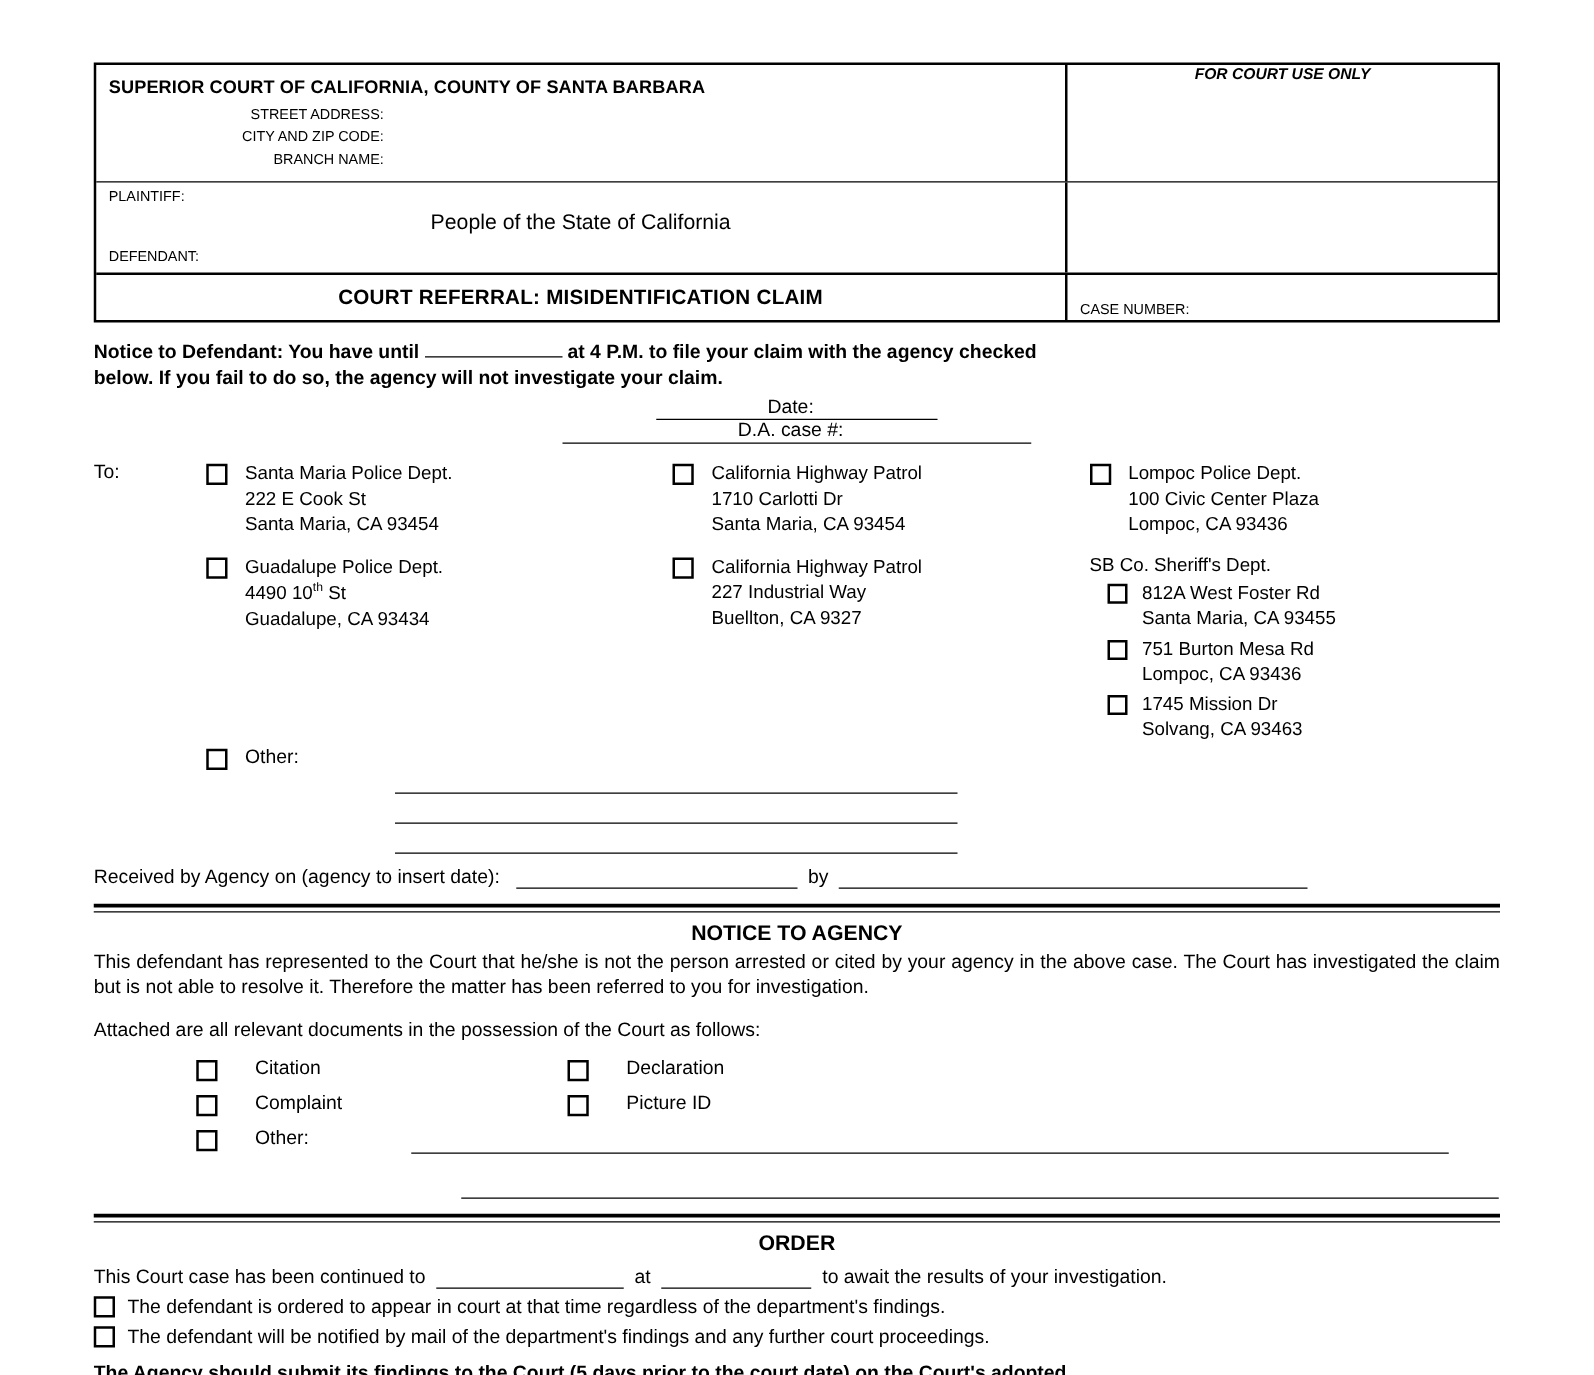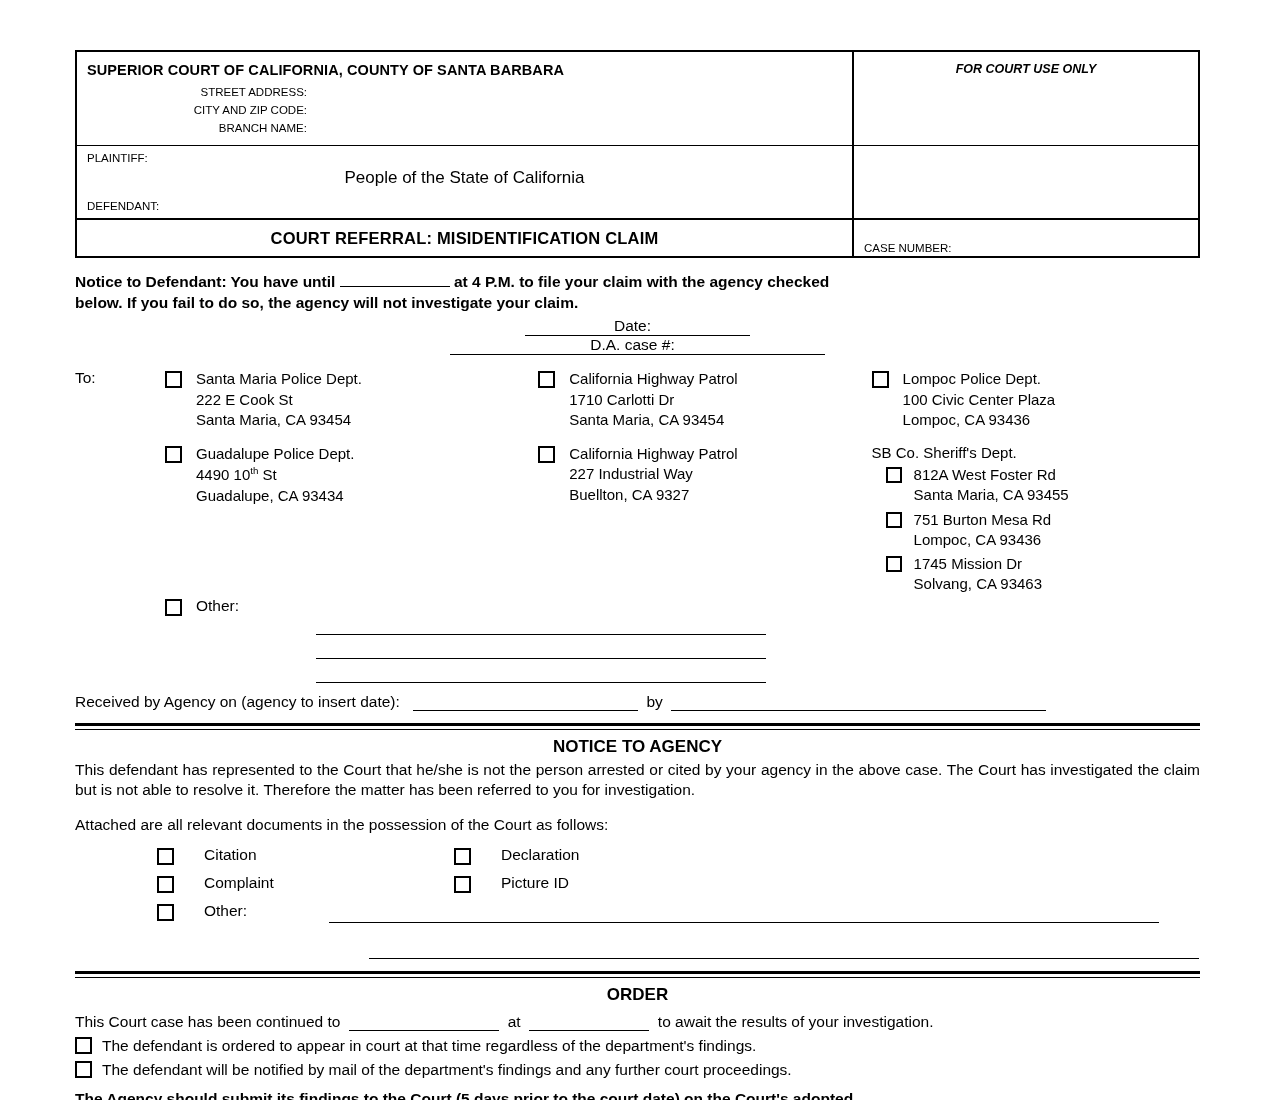--- a/index.html
+++ b/index.html
@@ -59,21 +59,20 @@
   }
   .addr-lines div {
     text-align: right;
     padding-right: 545px;
   }
   .court-use {
     font-size: 12.5px;
     font-style: italic;
     font-weight: bold;
     text-align: center;
-    padding-top: 10px;
   }
   .caption-mid {
     display: flex;
     border-top: 1.5px solid #000;
   }
   .party-box {
     width: 777px;
     border-right: 2px solid #000;
     box-sizing: border-box;
     height: 72px;

